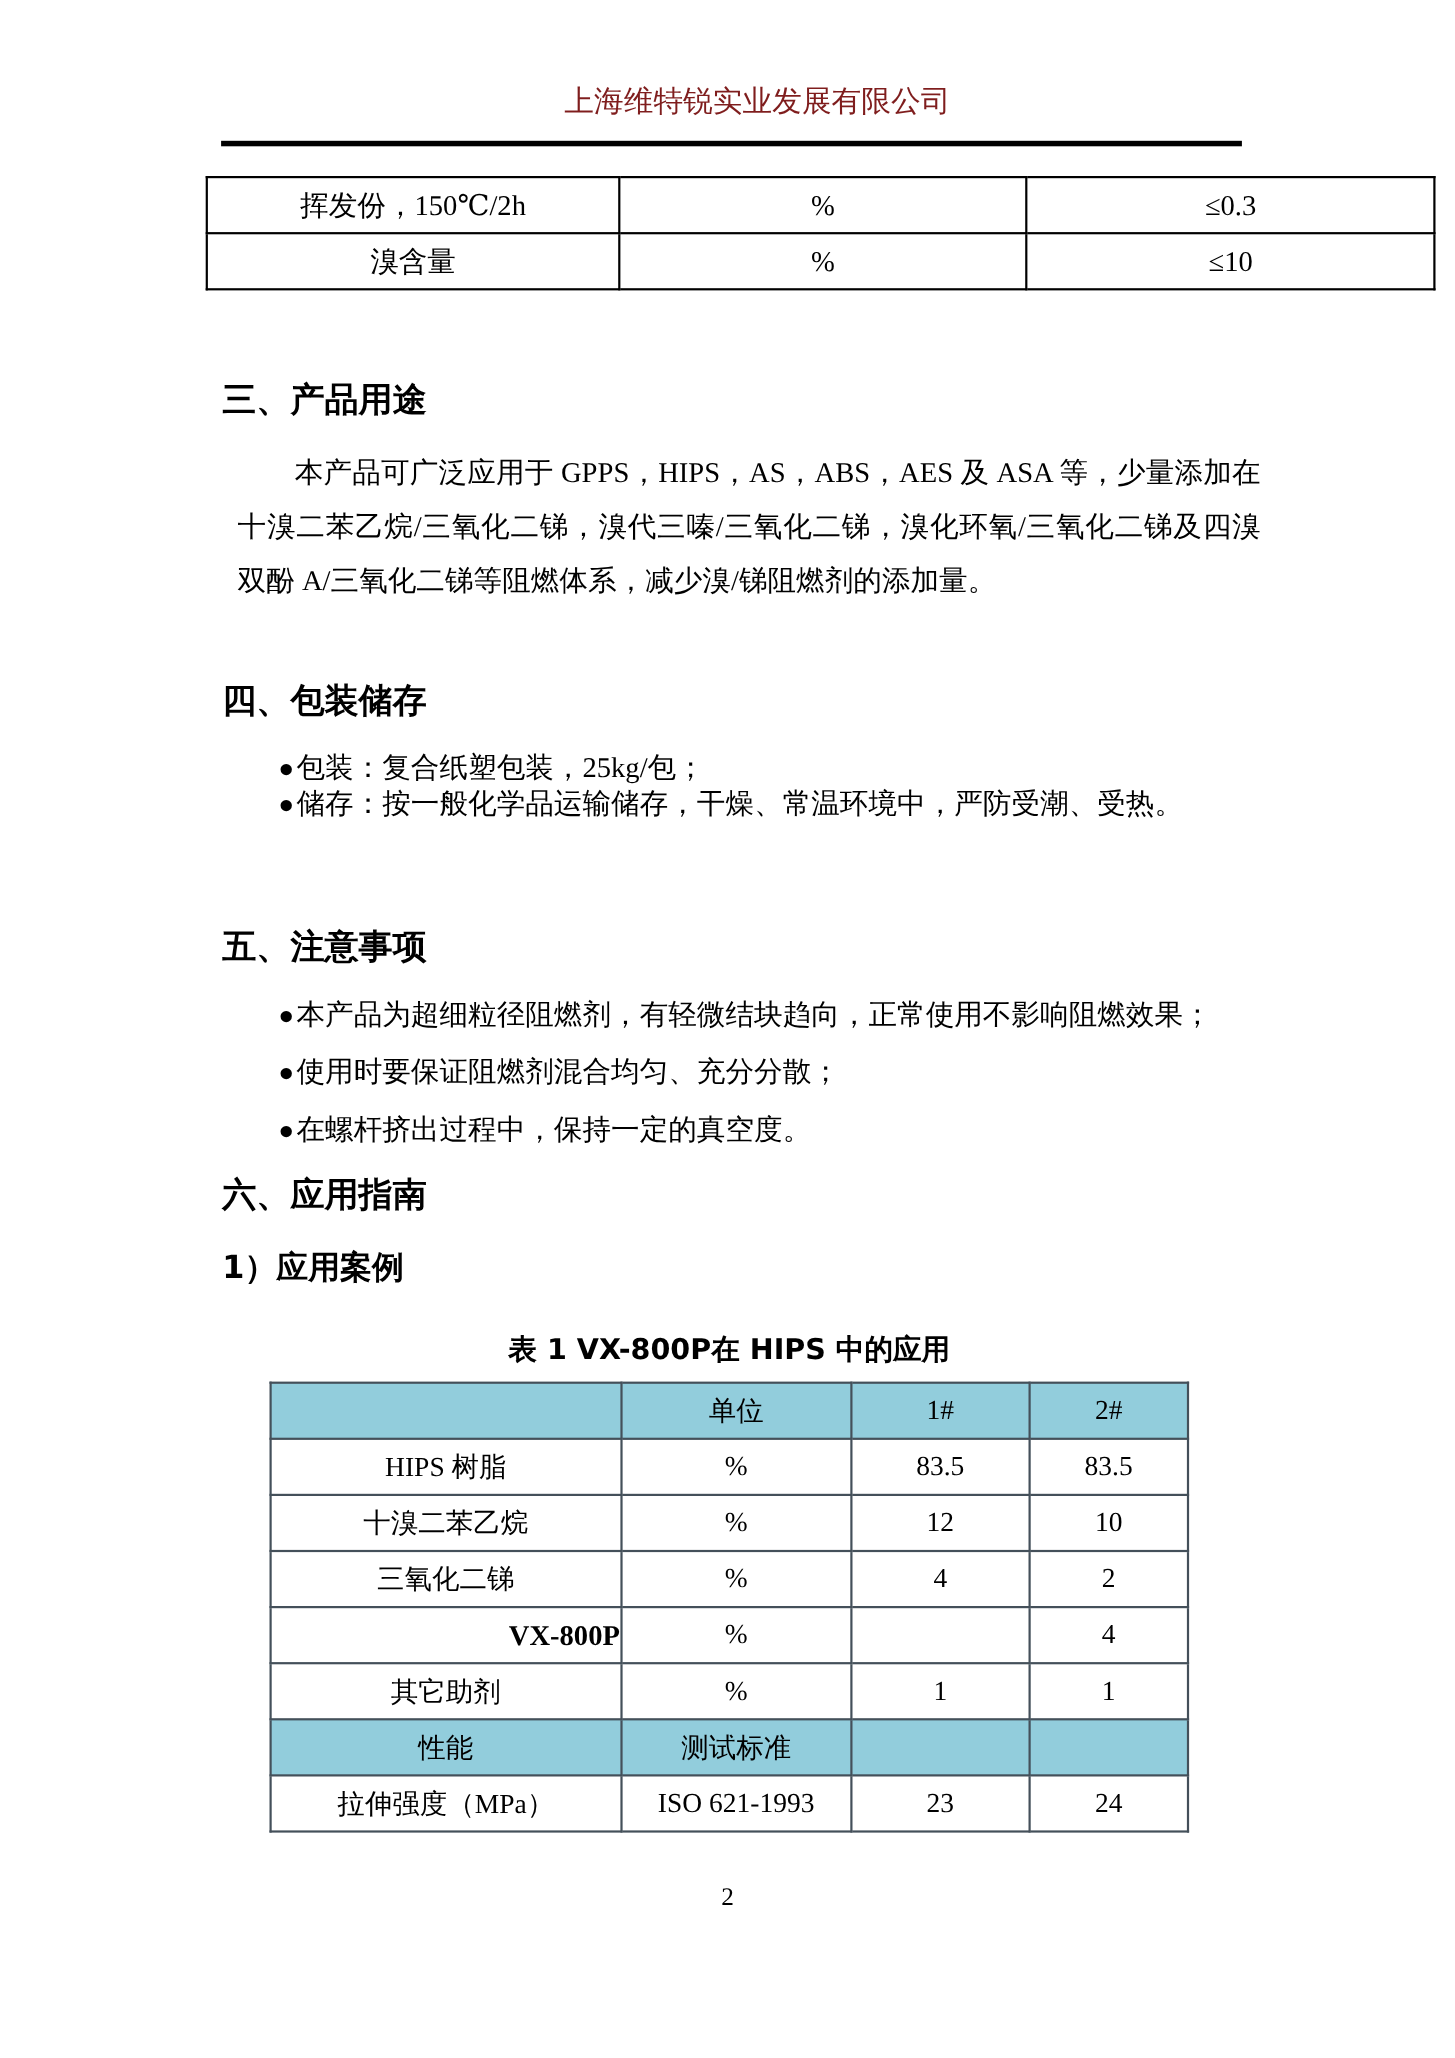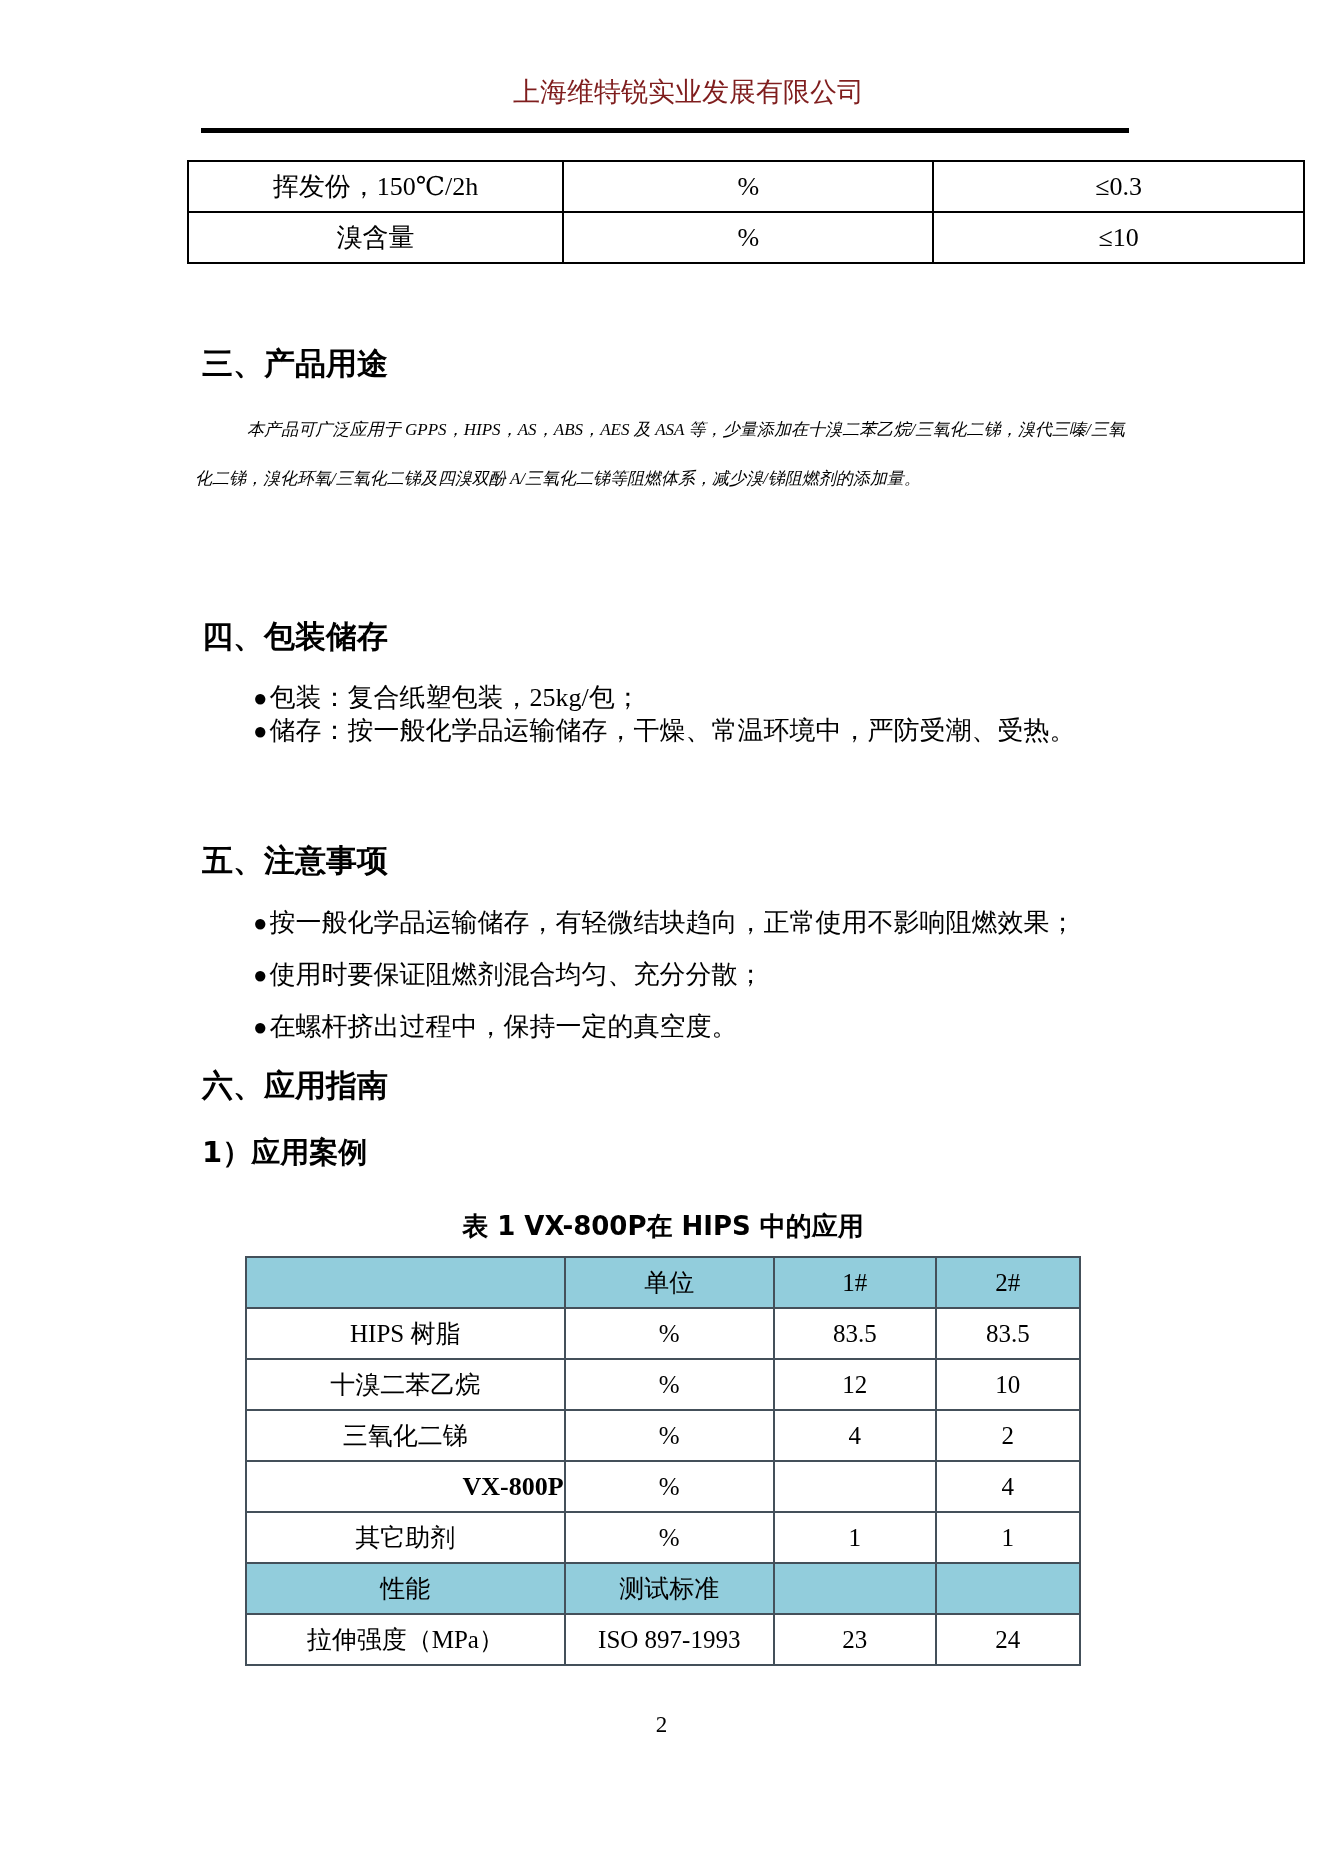--- a/index.html
+++ b/index.html
@@ -25,24 +25,23 @@
   .spec-table td {
     border:2px solid #000000; height:49px; text-align:center;
     font-size:26px; padding:0;
   }
   .section-heading {
     position:absolute; left:202px;
     font-family:"DejaVu Sans","Liberation Sans",sans-serif;
     font-weight:bold; font-size:31px; white-space:nowrap;
   }
   .body-paragraph {
-    position:absolute; left:195px; top:405px; width:930px;
-    font-size:17px; line-height:49px; text-align:justify;
+    position:absolute; left:216px; top:405px; width:930px;
+    font-size:26px; line-height:49px; text-align:justify;
     text-indent:52px;
-    font-style:italic;
   }
   .bullet-item {
     position:absolute; left:253px; width:880px;
     font-size:26px; white-space:nowrap;
   }
   .bullet-item .bullet-glyph { font-size:24px; margin-right:2px; }
   .sub-heading {
     position:absolute; left:202px; top:1133px;
     font-family:"DejaVu Sans","Liberation Sans",sans-serif;
     font-weight:bold; font-size:29px; white-space:nowrap;
@@ -100,21 +99,21 @@
   <div class="section-heading" style="top:616px">四、包装储存</div>
   <div class="bullet-item" style="top:680px">
     <span class="bullet-glyph">●</span><span>包装：复合纸塑包装，25kg/包；</span>
   </div>
   <div class="bullet-item" style="top:713px">
     <span class="bullet-glyph">●</span><span>储存：按一般化学品运输储存，干燥、常温环境中，严防受潮、受热。</span>
   </div>
 
   <div class="section-heading" style="top:840px">五、注意事项</div>
   <div class="bullet-item" style="top:905px">
-    <span class="bullet-glyph">●</span><span>按一般化学品运输储存，有轻微结块趋向，正常使用不影响阻燃效果；</span>
+    <span class="bullet-glyph">●</span><span>本产品为超细粒径阻燃剂，有轻微结块趋向，正常使用不影响阻燃效果；</span>
   </div>
   <div class="bullet-item" style="top:957px">
     <span class="bullet-glyph">●</span><span>使用时要保证阻燃剂混合均匀、充分分散；</span>
   </div>
   <div class="bullet-item" style="top:1009px">
     <span class="bullet-glyph">●</span><span>在螺杆挤出过程中，保持一定的真空度。</span>
   </div>
 
   <div class="section-heading" style="top:1065px">六、应用指南</div>
   <div class="sub-heading">1）应用案例</div>
@@ -166,21 +165,21 @@
         <td>1</td>
       </tr>
       <tr class="blue">
         <td>性能</td>
         <td>测试标准</td>
         <td></td>
         <td></td>
       </tr>
       <tr>
         <td>拉伸强度（MPa）</td>
-        <td>ISO 897-1993</td>
+        <td>ISO 621-1993</td>
         <td>23</td>
         <td>24</td>
       </tr>
     </tbody>
   </table>
 
   <div class="page-number">2</div>
 
 </div>
 

